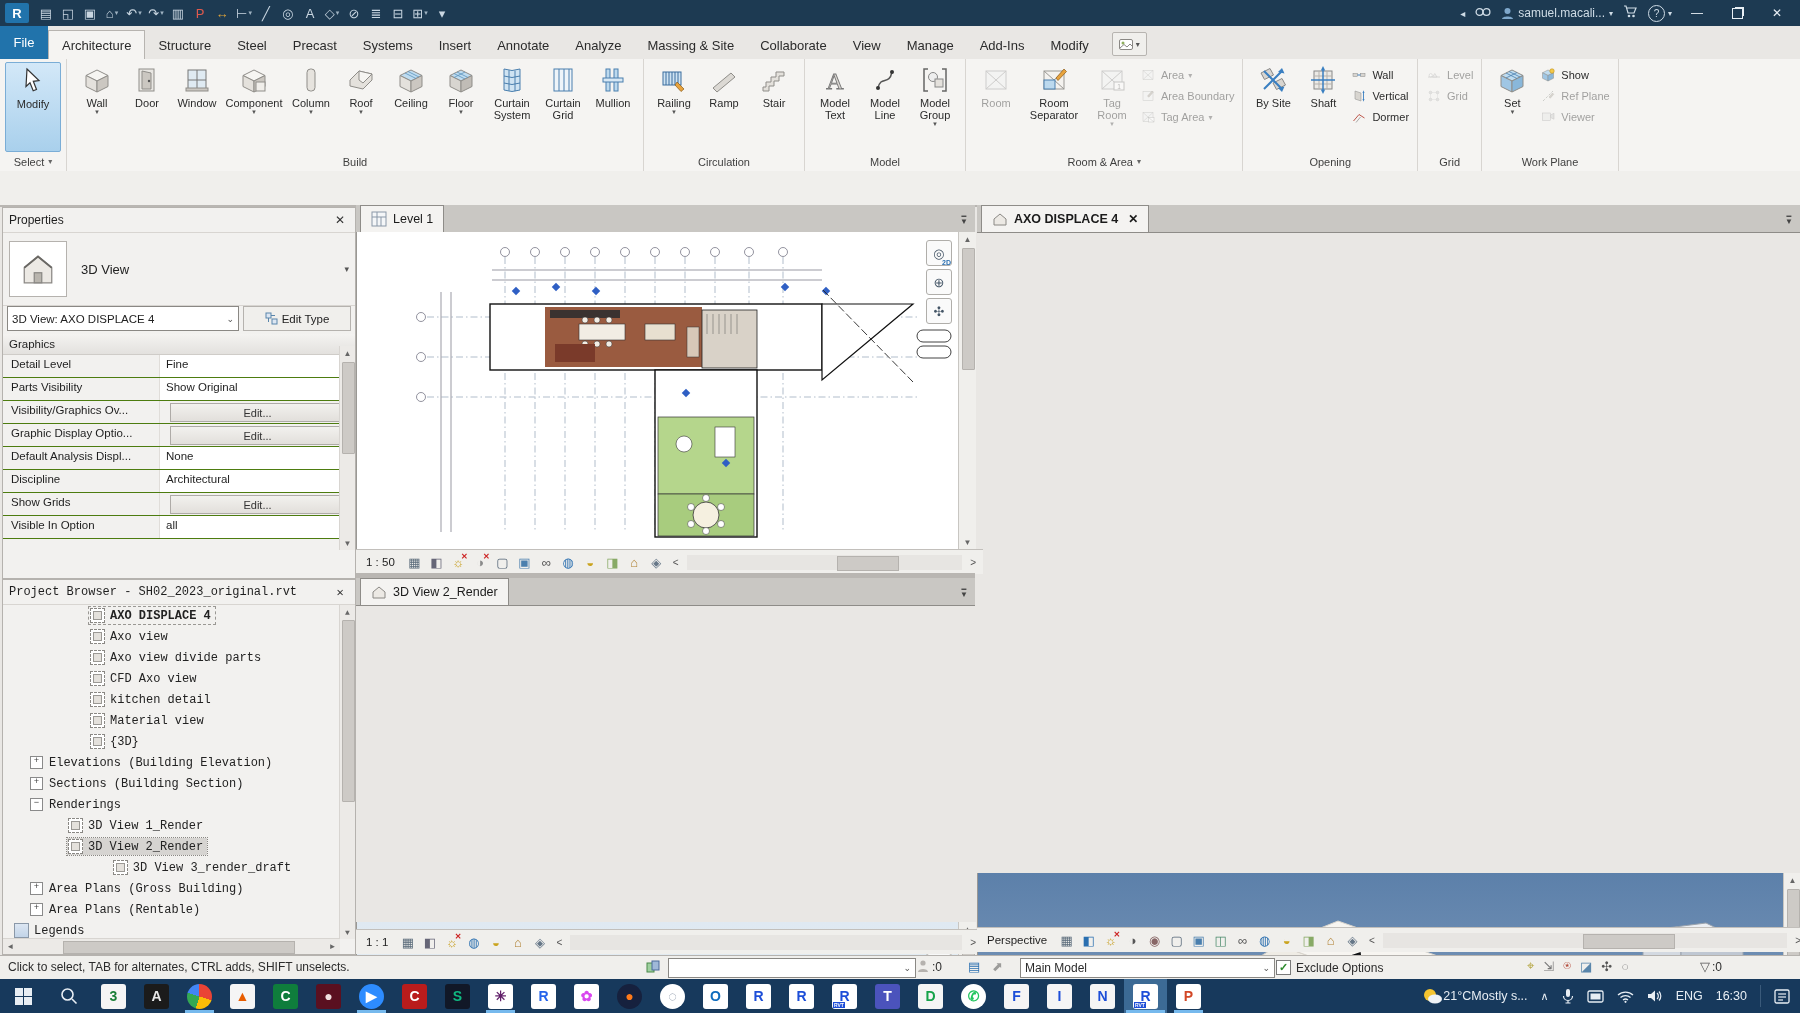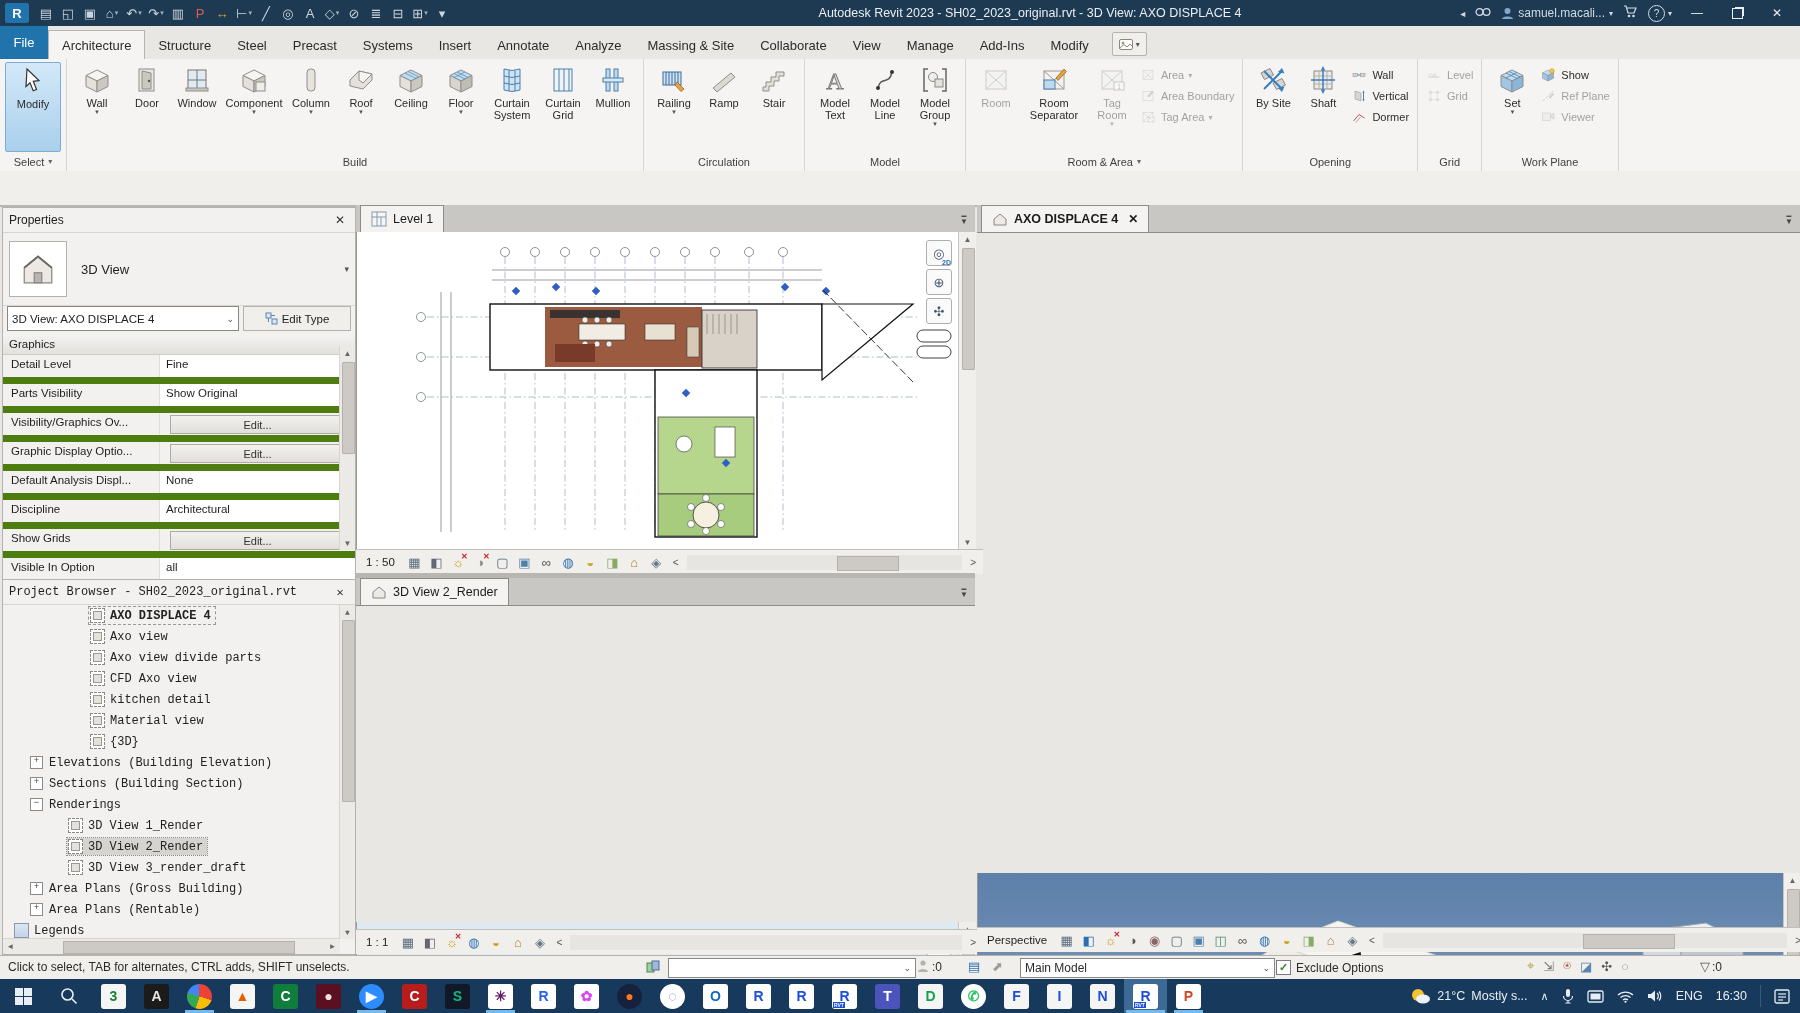--- a/index.html
+++ b/index.html
@@ -47,21 +47,21 @@
   .phead{height:24px;display:flex;align-items:center;padding:0 6px;font-size:12px;color:#1e1e1e;border-bottom:1px solid #d8d5d1;}
   .phead .x{margin-left:auto;font-size:12px;color:#333;width:18px;text-align:center;}
   #props-preview{height:64px;display:flex;align-items:center;border-bottom:1px solid #d8d5d1;padding:4px 6px;}
   .typebox{width:56px;height:54px;background:#fff;border:1px solid #b5b2ae;display:flex;align-items:center;justify-content:center;}
   .typebox svg{width:40px;height:40px;}
   #props-sel{height:25px;display:flex;align-items:stretch;gap:4px;padding:0 4px 3px;}
   .selbox{flex:1;background:#fff;border:1px solid #8a8884;display:flex;align-items:center;font-size:11.5px;padding:0 4px;}
   .selbox .dd{margin-left:auto;color:#555;font-size:9px;}
   .edittype{width:106px;background:#f0efec;border:1px solid #b5b2ae;display:flex;align-items:center;justify-content:center;gap:4px;font-size:11.5px;}
   .sechead{height:20px;background:linear-gradient(#f4f3f1,#e3e1de);border-bottom:1px solid #cfccc8;display:flex;align-items:center;padding:0 6px;font-size:11.5px;color:#1e1e1e;}
-  .prow{height:22px;display:flex;border-bottom:7px solid #4d7c0f;font-size:11.5px;}
+  .prow{height:22px;display:flex;border-bottom:1px solid #4d7c0f;font-size:11.5px;}
   .prow .pl{width:148px;padding:3px 0 0 8px;color:#1e1e1e;border-right:1px solid #e0ddd9;background:#f2f1ef;}
   .prow .pv{flex:1;background:#fff;padding:3px 0 0 6px;color:#1e1e1e;position:relative;}
   .prow .pv.btn{background:#f2f1ef;padding:0 10px;}
   .editbtn{margin-top:2px;height:17px;background:linear-gradient(#f2f1ee,#e2dfdb);border:1px solid #aeaba7;display:flex;align-items:center;justify-content:center;font-size:11px;color:#333;}
   .vscroll{position:absolute;right:0;width:15px;background:#eceae7;border-left:1px solid #d8d5d1;}
   .vthumb{position:absolute;left:2px;width:11px;background:#cdcac6;border:1px solid #b5b2ae;border-radius:1px;}
   .sarrow{position:absolute;left:0;width:15px;height:14px;display:flex;align-items:center;justify-content:center;font-size:8px;color:#666;}
   #props-bottom{position:absolute;bottom:0;left:0;right:0;height:28px;display:flex;align-items:center;padding:0 8px;border-top:1px solid #d8d5d1;}
   .link{color:#2a66c8;text-decoration:underline;font-size:12px;}
   .applybtn{margin-left:auto;width:64px;height:20px;background:linear-gradient(#f0efec,#e0ddd9);border:1px solid #c2bfbb;
@@ -181,21 +181,20 @@
           <span>⊟</span>
         </span>
         <span class="qbtn">
           <span>⊞</span>
           <span class="dd">▾</span>
         </span>
         <span class="qbtn">
           <span>▾</span>
         </span>
       </div>
-    <div id="tb-title">Autodesk Revit 2023 - SH02_2023_original.rvt - 3D View: AXO DISPLACE 4</div>
     <div id="tb-right">
       <span style="font-size:10px;">◂</span>
       <span>
         <svg width="16" height="12" viewBox="0 0 16 12">
             <circle cx="4.5" cy="6" r="3.4" fill="none" stroke="#cfdce6" stroke-width="1.3"></circle>
             <circle cx="11.5" cy="6" r="3.4" fill="none" stroke="#cfdce6" stroke-width="1.3"></circle>
           </svg>
       </span>
       <span class="flex" style="gap:4px;">
         <svg width="13" height="13" viewBox="0 0 13 13">
@@ -826,21 +825,21 @@
           </span>
         </div>
         <div class="titem" style="padding-left: 64px;">
           <span class="flex sel" style="padding: 1px 4px 1px 1px;">
             <span class="tglyph">
               <i></i>
             </span>
             <span>3D View 2_Render</span>
           </span>
         </div>
-        <div class="titem" style="padding-left: 64px;">
+        <div class="titem" style="padding-left: 64px; justify-content: center;">
           <span class="flex" style="padding: 1px 4px 1px 1px;">
             <span class="tglyph">
               <i></i>
             </span>
             <span>3D View 3_render_draft</span>
           </span>
         </div>
         <div class="titem" style="padding-left: 26px;">
           <span class="flex" style="padding: 1px 4px 1px 1px;">
             <span class="pm">+</span>
@@ -1500,21 +1499,21 @@
         <div class="appcell active">
           <div class="appic" style="background: rgb(255, 255, 255); color: rgb(29, 78, 216);">R<span class="bdg">RVT</span></div>
           <div class="ul" style="left: 2px; right: 2px;"></div>
         </div>
         <div class="appcell">
           <div class="appic" style="background: rgb(255, 255, 255); color: rgb(210, 71, 38);">P</div>
           <div class="ul"></div>
         </div>
       </div>
     <div id="tray">
-      <span class="flex" style="gap:6px;">
+      <span class="flex" style="gap:0;">
         <svg width="22" height="20" viewBox="0 0 22 20">
             <circle cx="9" cy="9" r="6" fill="#f4c430"></circle>
             <ellipse cx="14" cy="13" rx="7" ry="4.5" fill="#eef2f6"></ellipse>
           </svg>
         <span>21°C</span>
         <span>Mostly s...</span>
       </span>
       <span style="font-size:11px;">∧</span>
       <span>
         <svg width="12" height="16" viewBox="0 0 12 16">

